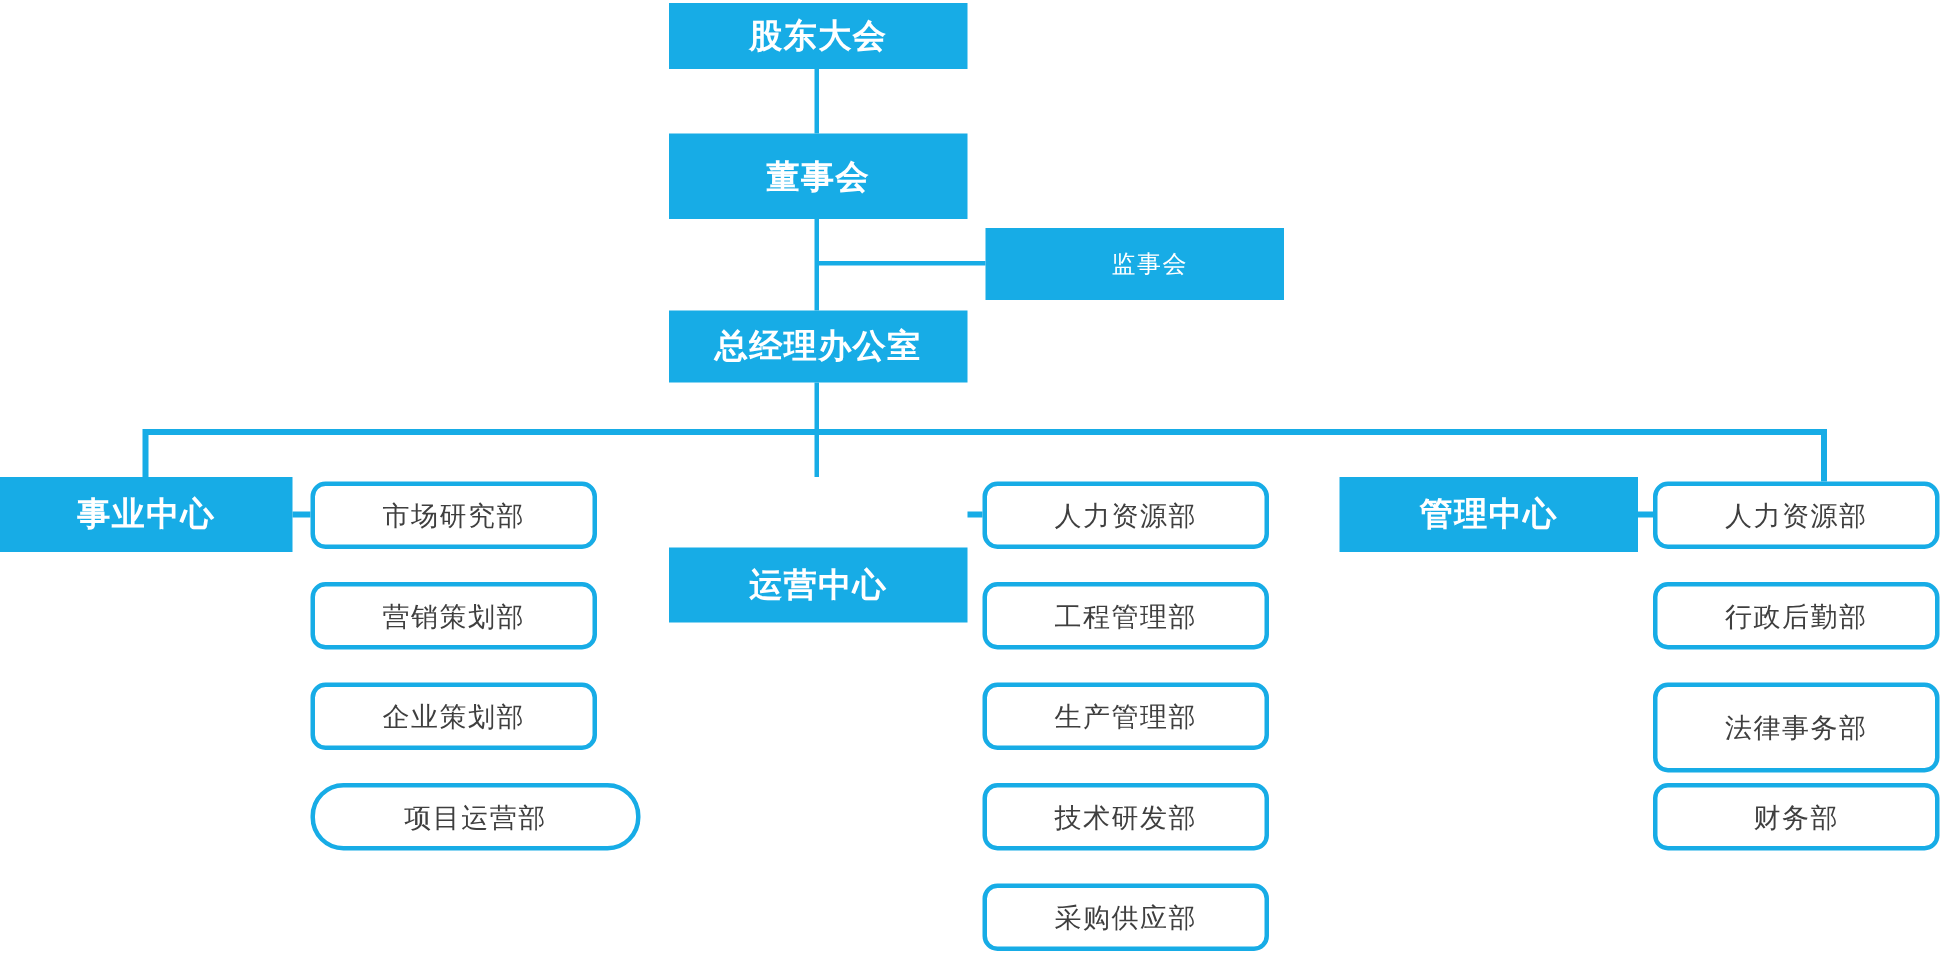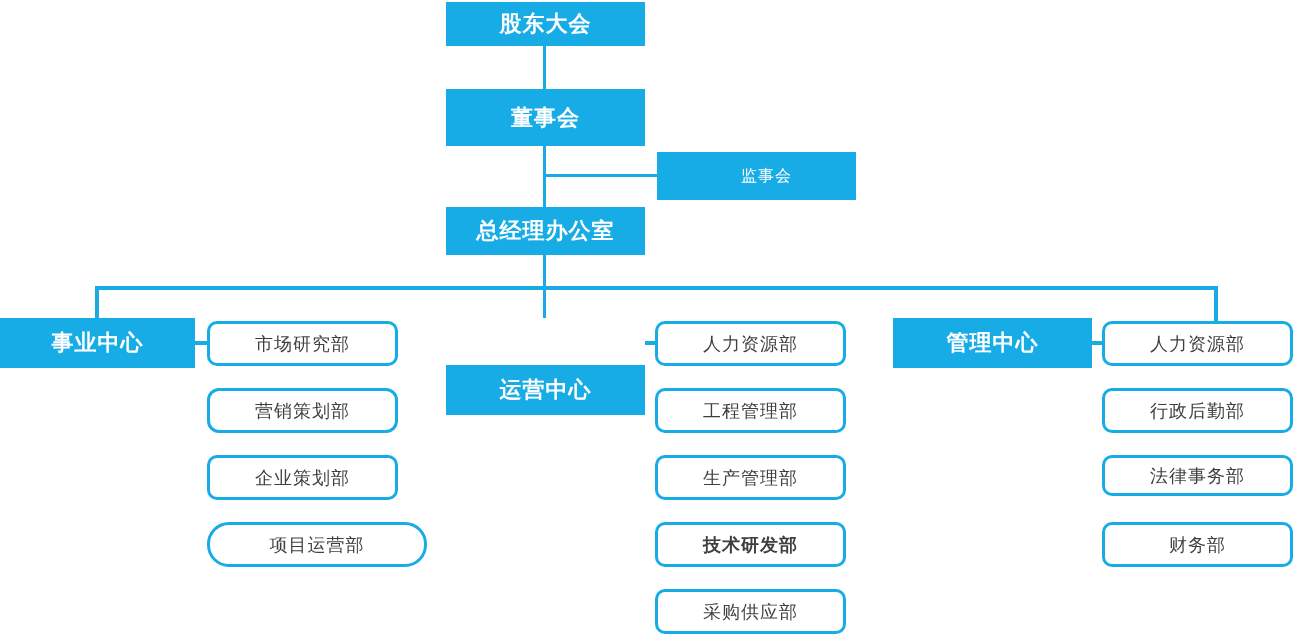--- a/index.html
+++ b/index.html
@@ -68,28 +68,28 @@
 
   <div class="node" style="left:446px; top:2px; width:199px; height:44px;">股东大会</div>
   <div class="node" style="left:446px; top:89px; width:199px; height:57px;">董事会</div>
   <div class="node small-label" style="left:657px; top:152px; width:199px; height:48px;">监事会</div>
   <div class="node" style="left:446px; top:207px; width:199px; height:48px;">总经理办公室</div>
   <div class="node" style="left:0px; top:318px; width:195px; height:50px;">事业中心</div>
   <div class="node" style="left:446px; top:318px; width:199px; height:50px;margin-top:47px;">运营中心</div>
   <div class="node" style="left:893px; top:318px; width:199px; height:50px;">管理中心</div>
 
   <div class="dept" style="left:207px; top:321px; width:191px; height:45px;">市场研究部</div>
-  <div class="dept" style="left:207px; top:388px; width:191px; height:45px;border-radius:12px;">营销策划部</div>
+  <div class="dept" style="left:207px; top:388px; width:191px; height:45px;">营销策划部</div>
   <div class="dept" style="left:207px; top:455px; width:191px; height:45px;">企业策划部</div>
   <div class="dept" style="left:207px; top:522px; width:220px; height:45px;border-radius:22px;">项目运营部</div>
 
   <div class="dept" style="left:655px; top:321px; width:191px; height:45px;">人力资源部</div>
   <div class="dept" style="left:655px; top:388px; width:191px; height:45px;">工程管理部</div>
   <div class="dept" style="left:655px; top:455px; width:191px; height:45px;">生产管理部</div>
-  <div class="dept" style="left:655px; top:522px; width:191px; height:45px;font-weight:bold;">技术研发部</div>
+  <div class="dept" style="left:655px; top:522px; width:191px; height:45px;">技术研发部</div>
   <div class="dept" style="left:655px; top:589px; width:191px; height:45px;">采购供应部</div>
 
   <div class="dept" style="left:1102px; top:321px; width:191px; height:45px;">人力资源部</div>
   <div class="dept" style="left:1102px; top:388px; width:191px; height:45px;">行政后勤部</div>
-  <div class="dept" style="left:1102px; top:455px; width:191px; height:41px;">法律事务部</div>
+  <div class="dept" style="left:1102px; top:455px; width:191px; height:60px;">法律事务部</div>
   <div class="dept" style="left:1102px; top:522px; width:191px; height:45px;">财务部</div>
 
 </div>
 
 </body></html>

